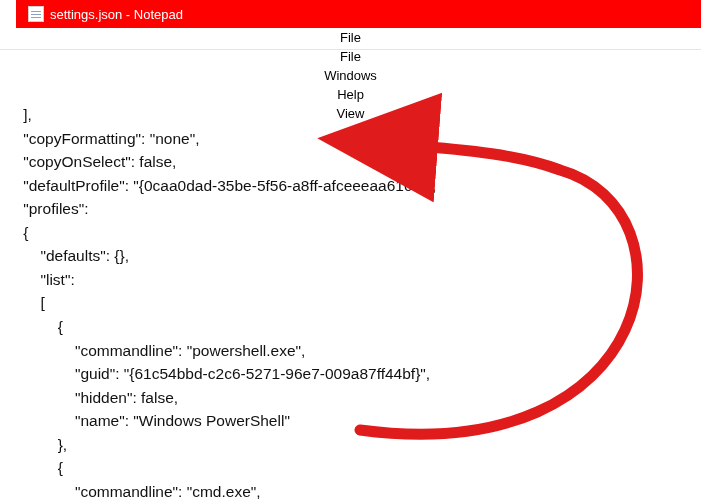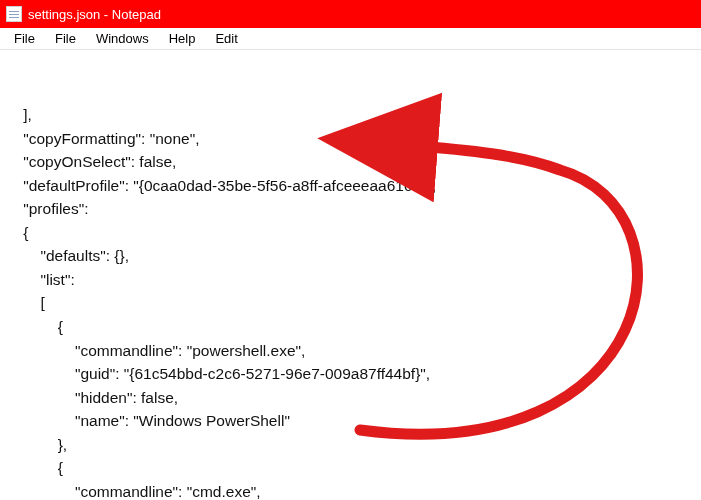--- a/index.html
+++ b/index.html
@@ -2,23 +2,24 @@
 <html><head>
 <meta charset="utf-8">
 <style>
   * { margin: 0; padding: 0; box-sizing: border-box; }
   html, body { width: 701px; height: 500px; font-family: "Segoe UI", Arial, sans-serif; background: #fff; overflow: hidden; }
   .titlebar {
     background: #ff0000;
     height: 28px;
     display: flex;
     align-items: center;
-    padding-left: 6px;
+    padding-left: 12px;
     color: #fff;
     font-size: 13px;
+    margin-left: 16px;
   }
   .titlebar .icon {
     width: 16px; height: 16px;
     background: #fff;
     border: 1px solid #d0d0d0;
     margin-right: 6px;
     position: relative;
     display: flex;
     flex-direction: column;
     justify-content: center;
@@ -29,20 +30,21 @@
     display: block; height: 1px; background: #8aa3c4;
   }
   .menubar {
     height: 22px;
     display: flex;
     align-items: center;
     padding: 0 4px;
     font-size: 13px;
     color: #000;
     border-bottom: 1px solid #e5e5e5;
+    flex-direction: column;
   }
   .menubar .menu-item {
     padding: 2px 10px;
     cursor: default;
   }
   .editor {
     position: relative;
     padding: 6px 6px 6px 6px;
     font-family: "Segoe UI", Arial, sans-serif;
     font-size: 15.5px;
@@ -68,21 +70,21 @@
       <span></span>
   </div>
   <div>settings.json - Notepad</div>
 </div>
 
 <div class="menubar">
   <div class="menu-item">File</div>
   <div class="menu-item">File</div>
   <div class="menu-item">Windows</div>
   <div class="menu-item">Help</div>
-  <div class="menu-item">Edit</div>
+  <div class="menu-item">View</div>
 </div>
 
 <div class="editor">
   <div id="editor-content">    ],
     "copyFormatting": "none",
     "copyOnSelect": false,
     "defaultProfile": "{0caa0dad-35be-5f56-a8ff-afceeeaa6101}",
     "profiles":
     {
         "defaults": {},

